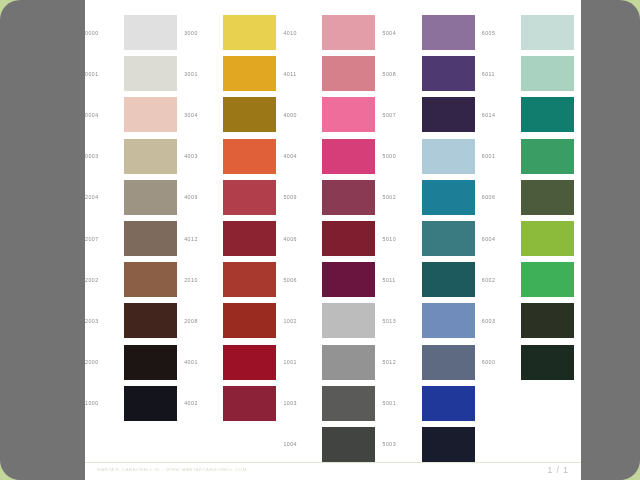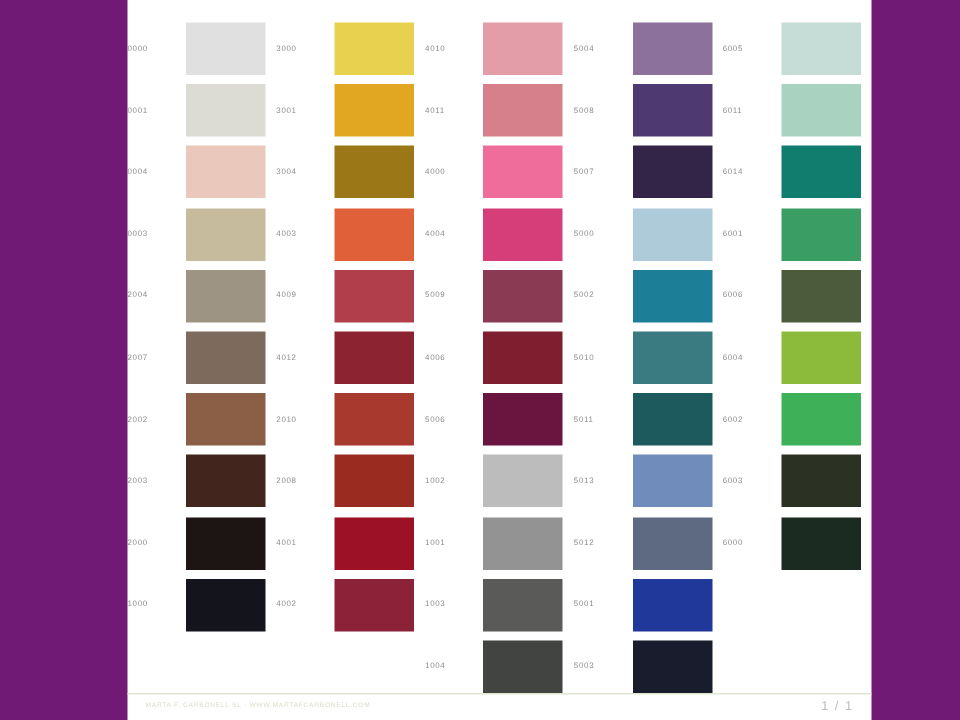--- a/index.html
+++ b/index.html
@@ -88,21 +88,21 @@
     font-size: 8.5px;
     letter-spacing: 1px;
     color: #bdbdbd;
     white-space: nowrap;
     font-family: "Liberation Sans", sans-serif;
   }
 </style>
 </head>
 <body style="background: rgb(195, 215, 155);">
 
-<div id="viewer" style="background: #701a75;">
+<div id="viewer" style="background: #737373; border-radius: 20px;">
   <div id="page" style="background: rgb(255, 255, 255);">
 
     <div id="columns">
         <div class="swatch-column">
           <div class="swatch-row">
             <span class="swatch-code">0000</span>
             <span class="swatch-chip" style="background: rgb(224, 224, 224);"></span>
           </div>
           <div class="swatch-row">
             <span class="swatch-code">0001</span>

